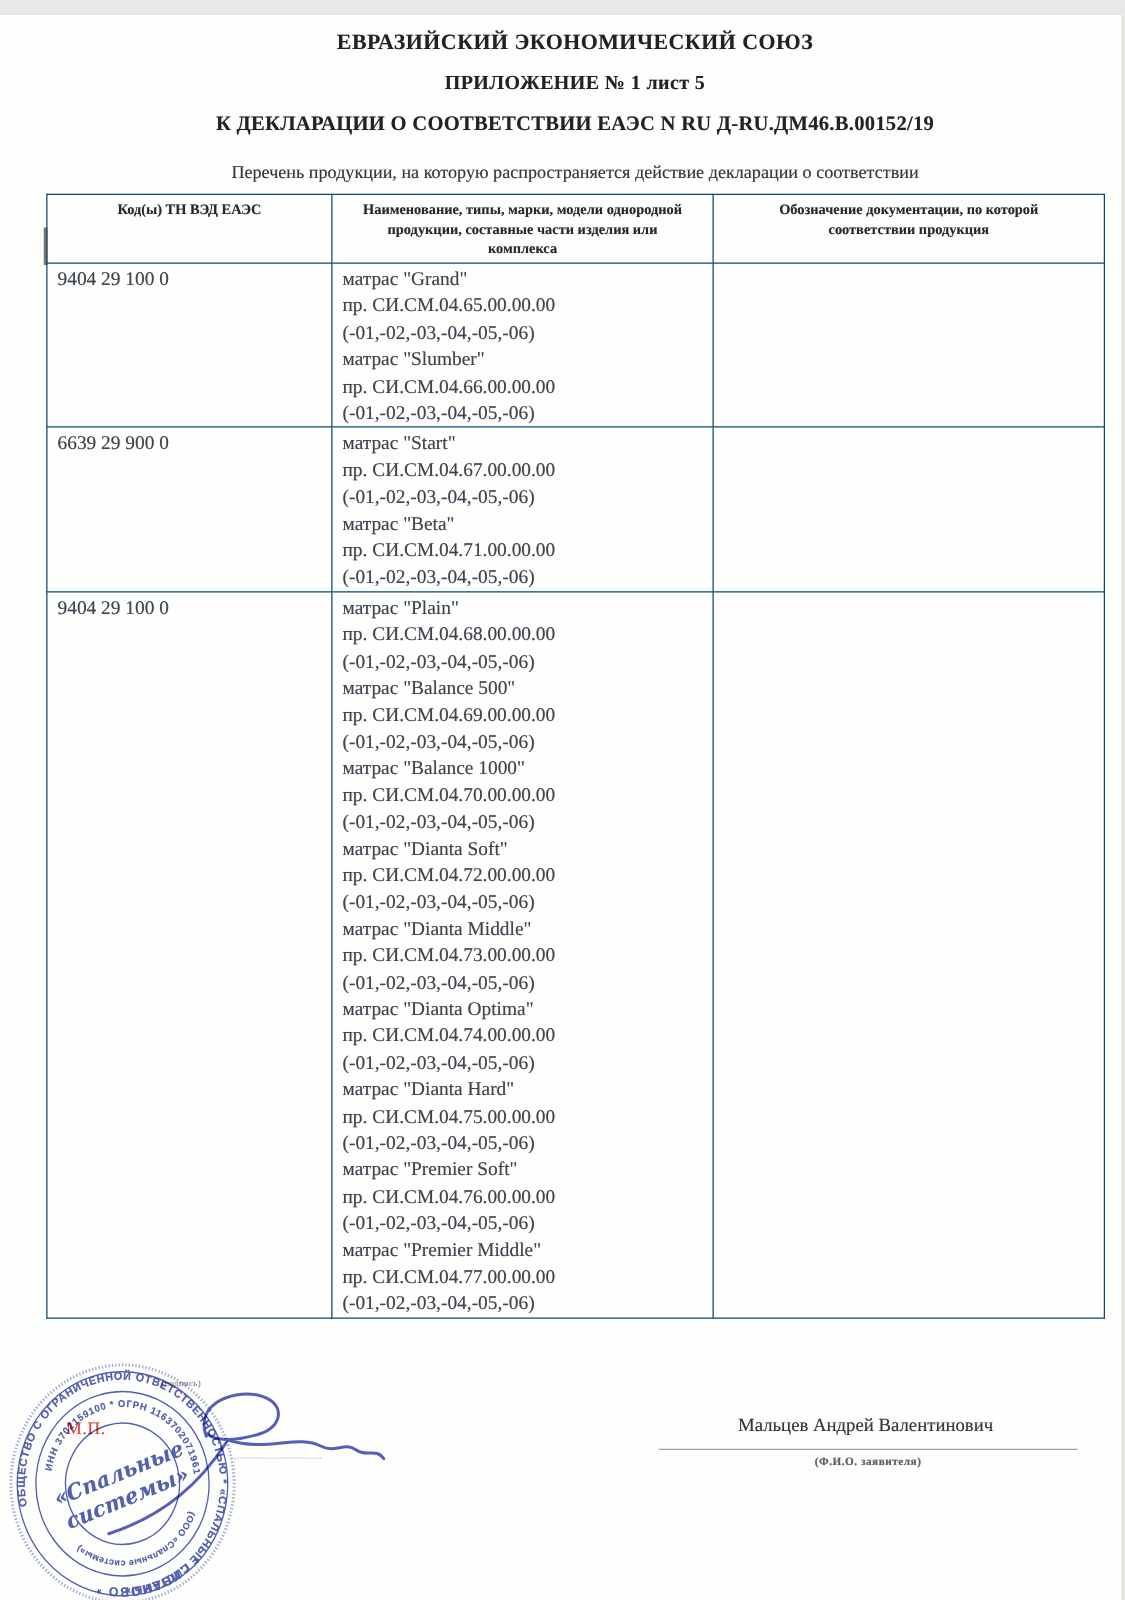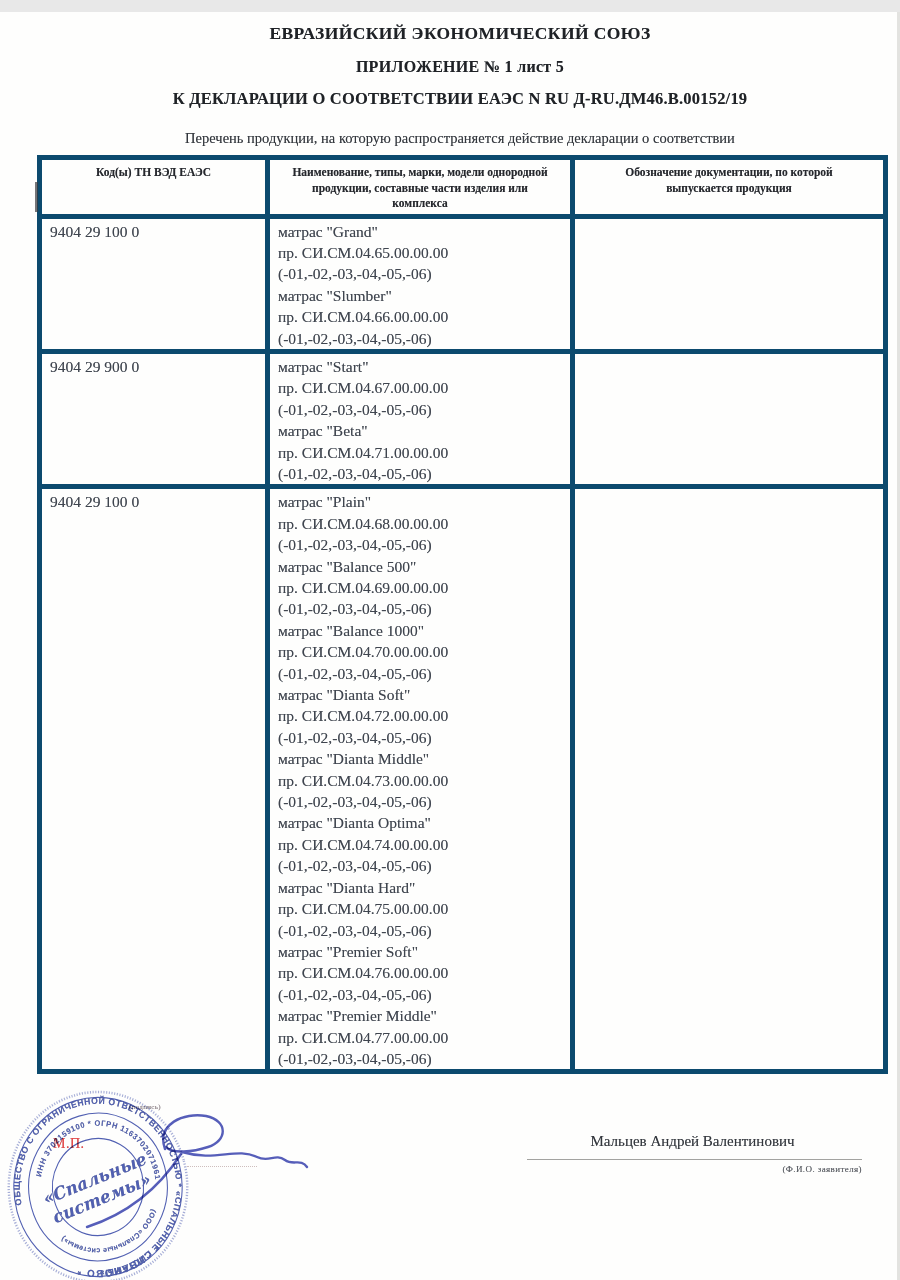--- a/index.html
+++ b/index.html
@@ -16,21 +16,21 @@
   .t2{position:absolute;left:0;top:46px;width:920px;font-size:16px;font-weight:bold;letter-spacing:.3px;color:#1f2226;}
   .t3{position:absolute;left:0;top:77px;width:920px;font-size:16.5px;font-weight:bold;letter-spacing:.2px;color:#1f2226;}
   .subtitle{position:absolute;left:0;top:118px;width:920px;text-align:center;font-size:14.5px;color:#33373d;}
   
   table.products{
     position:absolute;left:37px;top:143px;width:846px;
     border-collapse:collapse;table-layout:fixed;
     border:1.6px solid #45464a;
   }
   .products th,.products td{
-    border:5px solid #0c4a6e;
+    border:1px solid #0c4a6e;
     vertical-align:top;white-space:pre-line;
     overflow:hidden;
   }
   .products th{
     font-size:11.5px;font-weight:bold;line-height:15.5px;
     text-align:center;padding:5px 4px 2px 4px;color:#26282d;
   }
   .products td{
     font-size:15.5px;line-height:21.4px;
     padding:2px 6px 0 8px;color:#3f454f;
@@ -39,21 +39,21 @@
   tr.r0{height:67px;}
   tr.r1{height:130px;}
   tr.r2{height:125px;}
   tr.r3{height:578px;}
   
   .mp{position:absolute;left:53px;top:1124px;font-size:14px;color:#ef4444;letter-spacing:.5px;}
   .sig-dotline{position:absolute;left:187px;top:1154px;width:70px;border-top:1px dotted #c6b3b3;opacity:.85;}
   .sig-caption{position:absolute;left:129px;top:1091px;font-size:7px;color:#9a8b90;letter-spacing:.3px;}
   .applicant-name{position:absolute;left:520px;top:1121px;width:345px;text-align:center;font-size:15px;color:#33373d;}
   .applicant-rule{position:absolute;left:527px;top:1147px;width:335px;border-top:1px solid #a3a3a0;}
-  .applicant-caption{position:absolute;left:527px;top:1152px;width:335px;text-align:right;font-size:9px;color:#5a5d63;letter-spacing:.4px;}
+  .applicant-caption{position:absolute;left:527px;top:1152px;width:335px;text-align:center;font-size:9px;color:#5a5d63;letter-spacing:.4px;font-weight:bold;}
   
   svg.stamp{
     position:absolute;left:5px;top:1076px;width:186px;height:198px;
     opacity:.93;mix-blend-mode:multiply;
   }
   .stamp circle{fill:none;stroke:#4454ae;stroke-width:1.15;}
   .stamp circle.micro{stroke-width:2.6;stroke-dasharray:1.2 1.7;opacity:.5;}
   .stamp text{fill:#4454ae;font-family:"Liberation Sans","DejaVu Sans",sans-serif;}
   .stamp .s9{font-size:9.2px;font-weight:bold;letter-spacing:.6px;}
   .stamp .s10{font-size:10.5px;font-weight:bold;letter-spacing:1.4px;}
@@ -89,36 +89,36 @@
         <col style="width:305px">
         <col style="width:313px">
     </colgroup>
     <thead>
       <tr class="hrow">
         <th>Код(ы) ТН ВЭД ЕАЭС</th>
         <th>Наименование, типы, марки, модели однородной
 продукции, составные части изделия или
 комплекса</th>
         <th>Обозначение документации, по которой
-выпускается продукция</th>
+соответствии продукция</th>
       </tr>
     </thead>
     <tbody>
       <tr class="r1">
         <td>9404 29 100 0</td>
         <td>матрас "Grand"
 пр. СИ.СМ.04.65.00.00.00
 (-01,-02,-03,-04,-05,-06)
 матрас "Slumber"
 пр. СИ.СМ.04.66.00.00.00
 (-01,-02,-03,-04,-05,-06)</td>
         <td></td>
       </tr>
       <tr class="r2">
-        <td>9404 29 900 0</td>
+        <td>6639 29 900 0</td>
         <td>матрас "Start"
 пр. СИ.СМ.04.67.00.00.00
 (-01,-02,-03,-04,-05,-06)
 матрас "Beta"
 пр. СИ.СМ.04.71.00.00.00
 (-01,-02,-03,-04,-05,-06)</td>
         <td></td>
       </tr>
       <tr class="r3">
         <td>9404 29 100 0</td>

